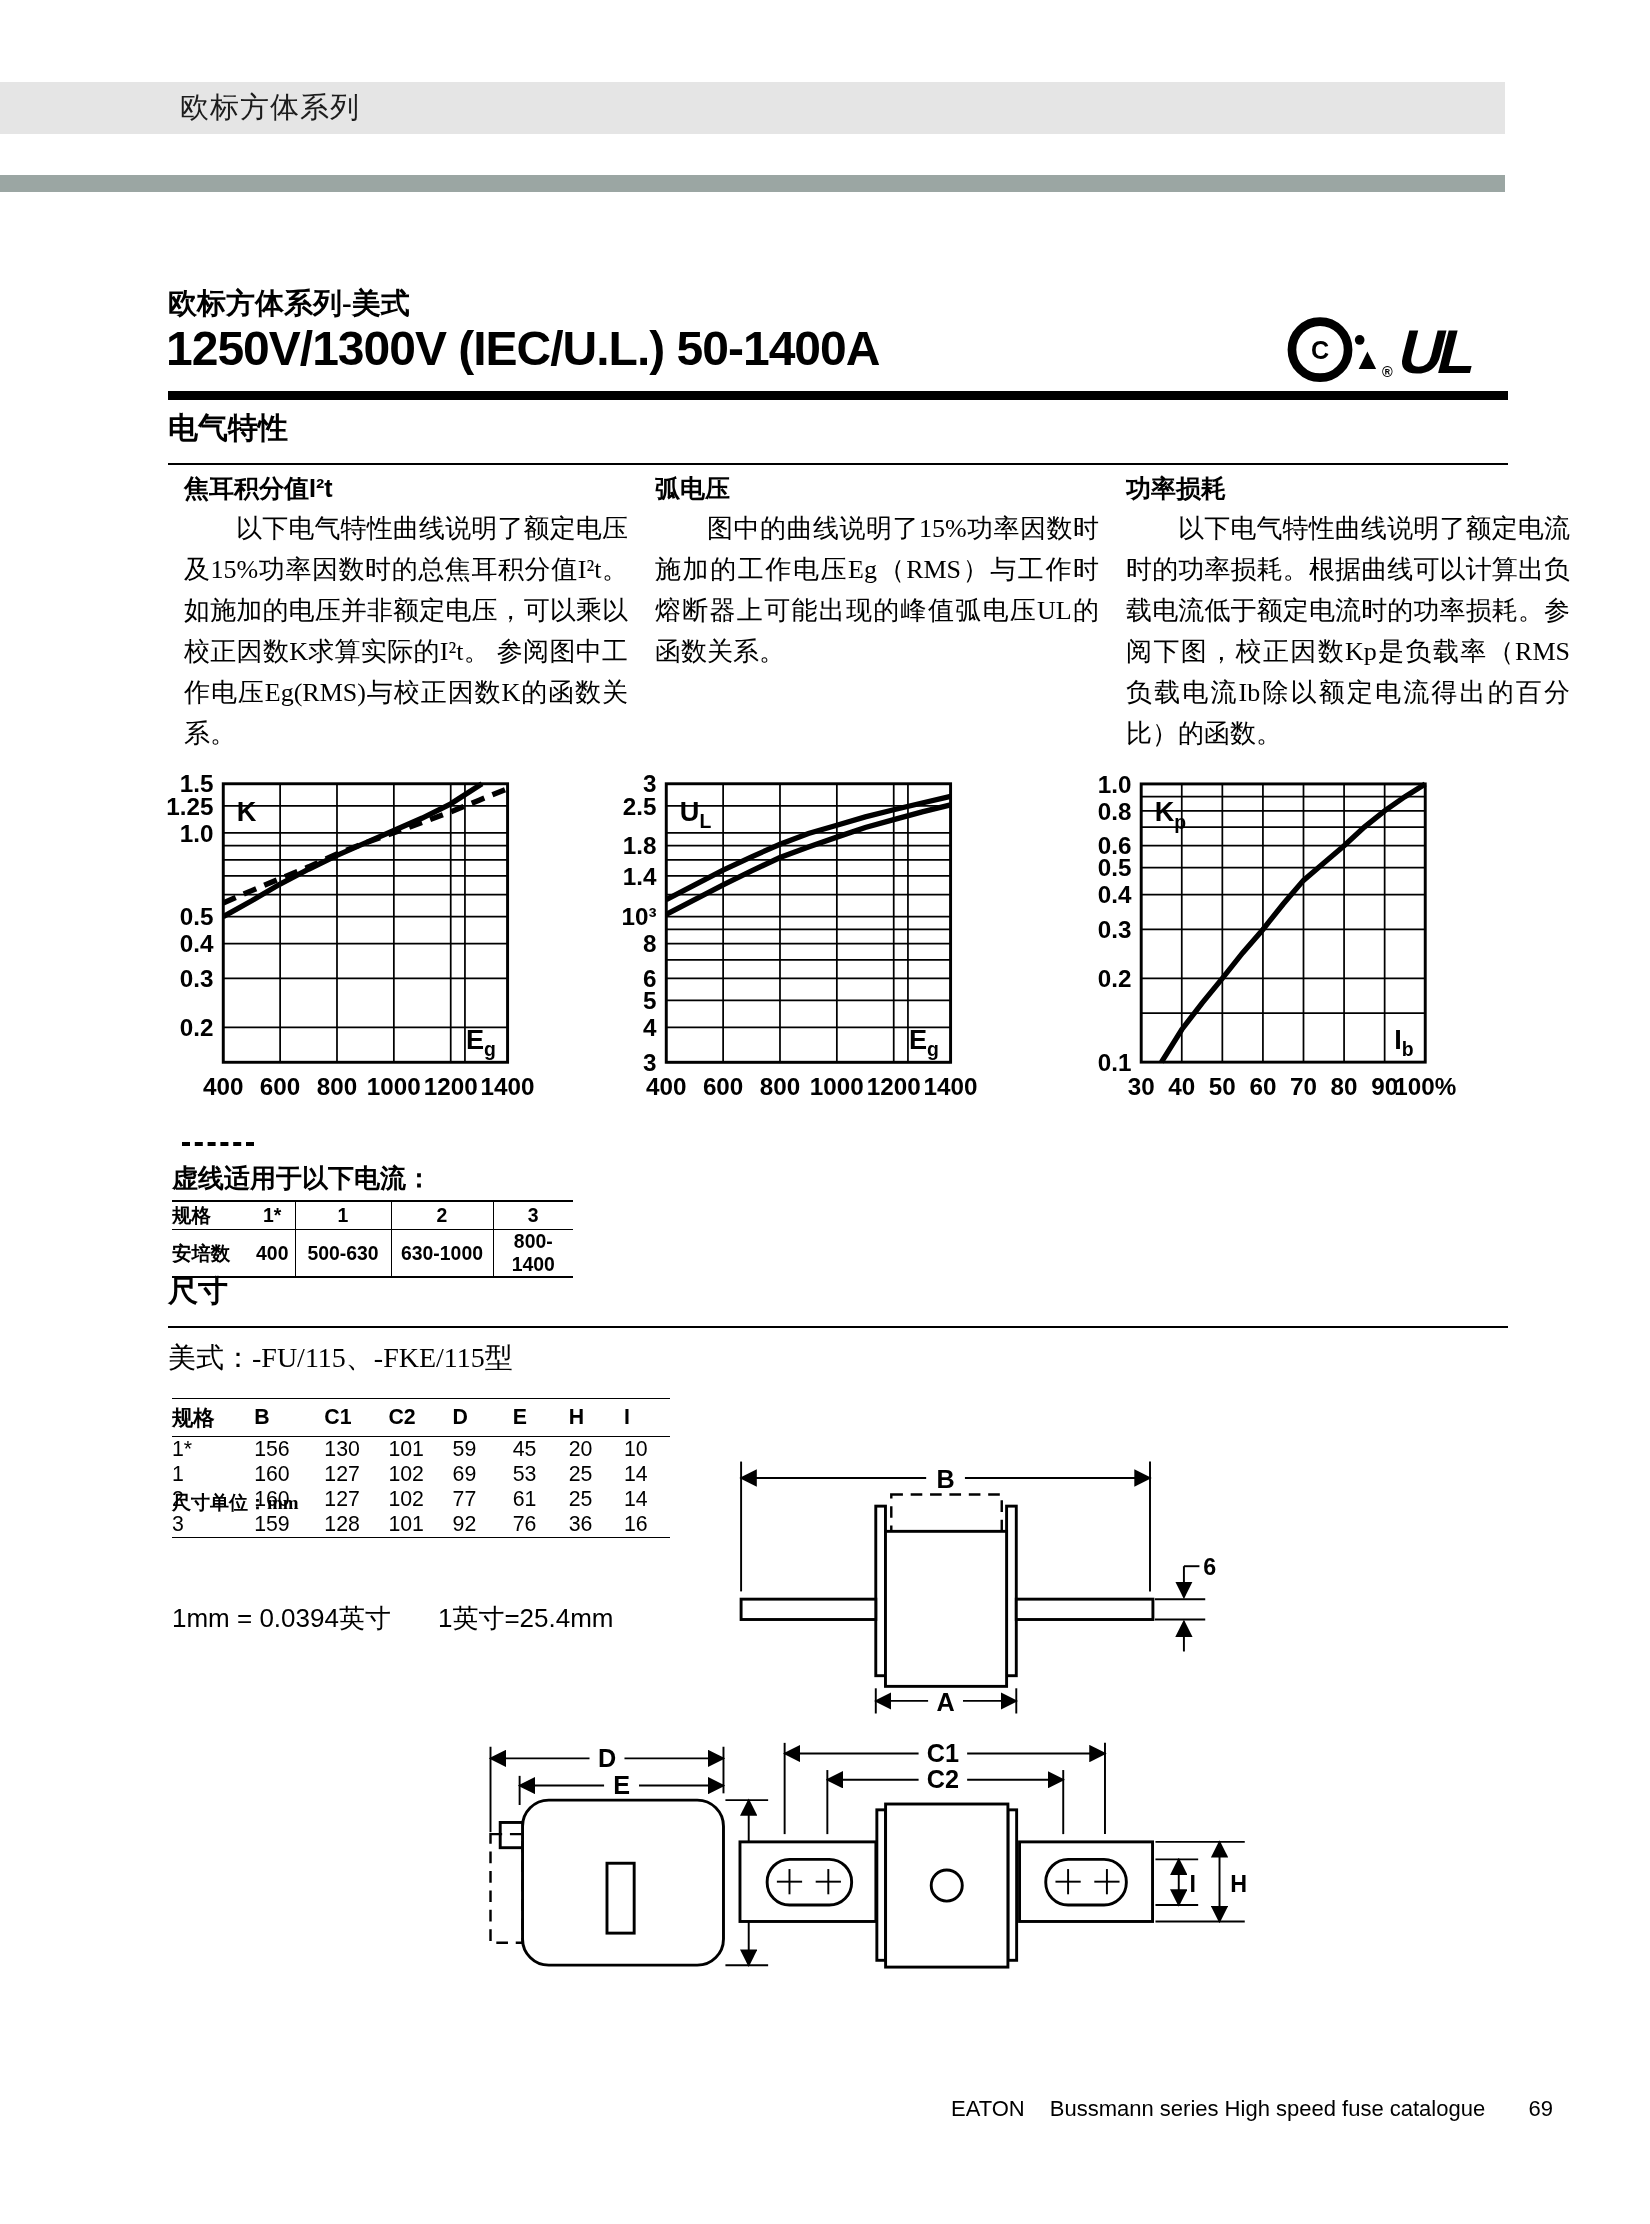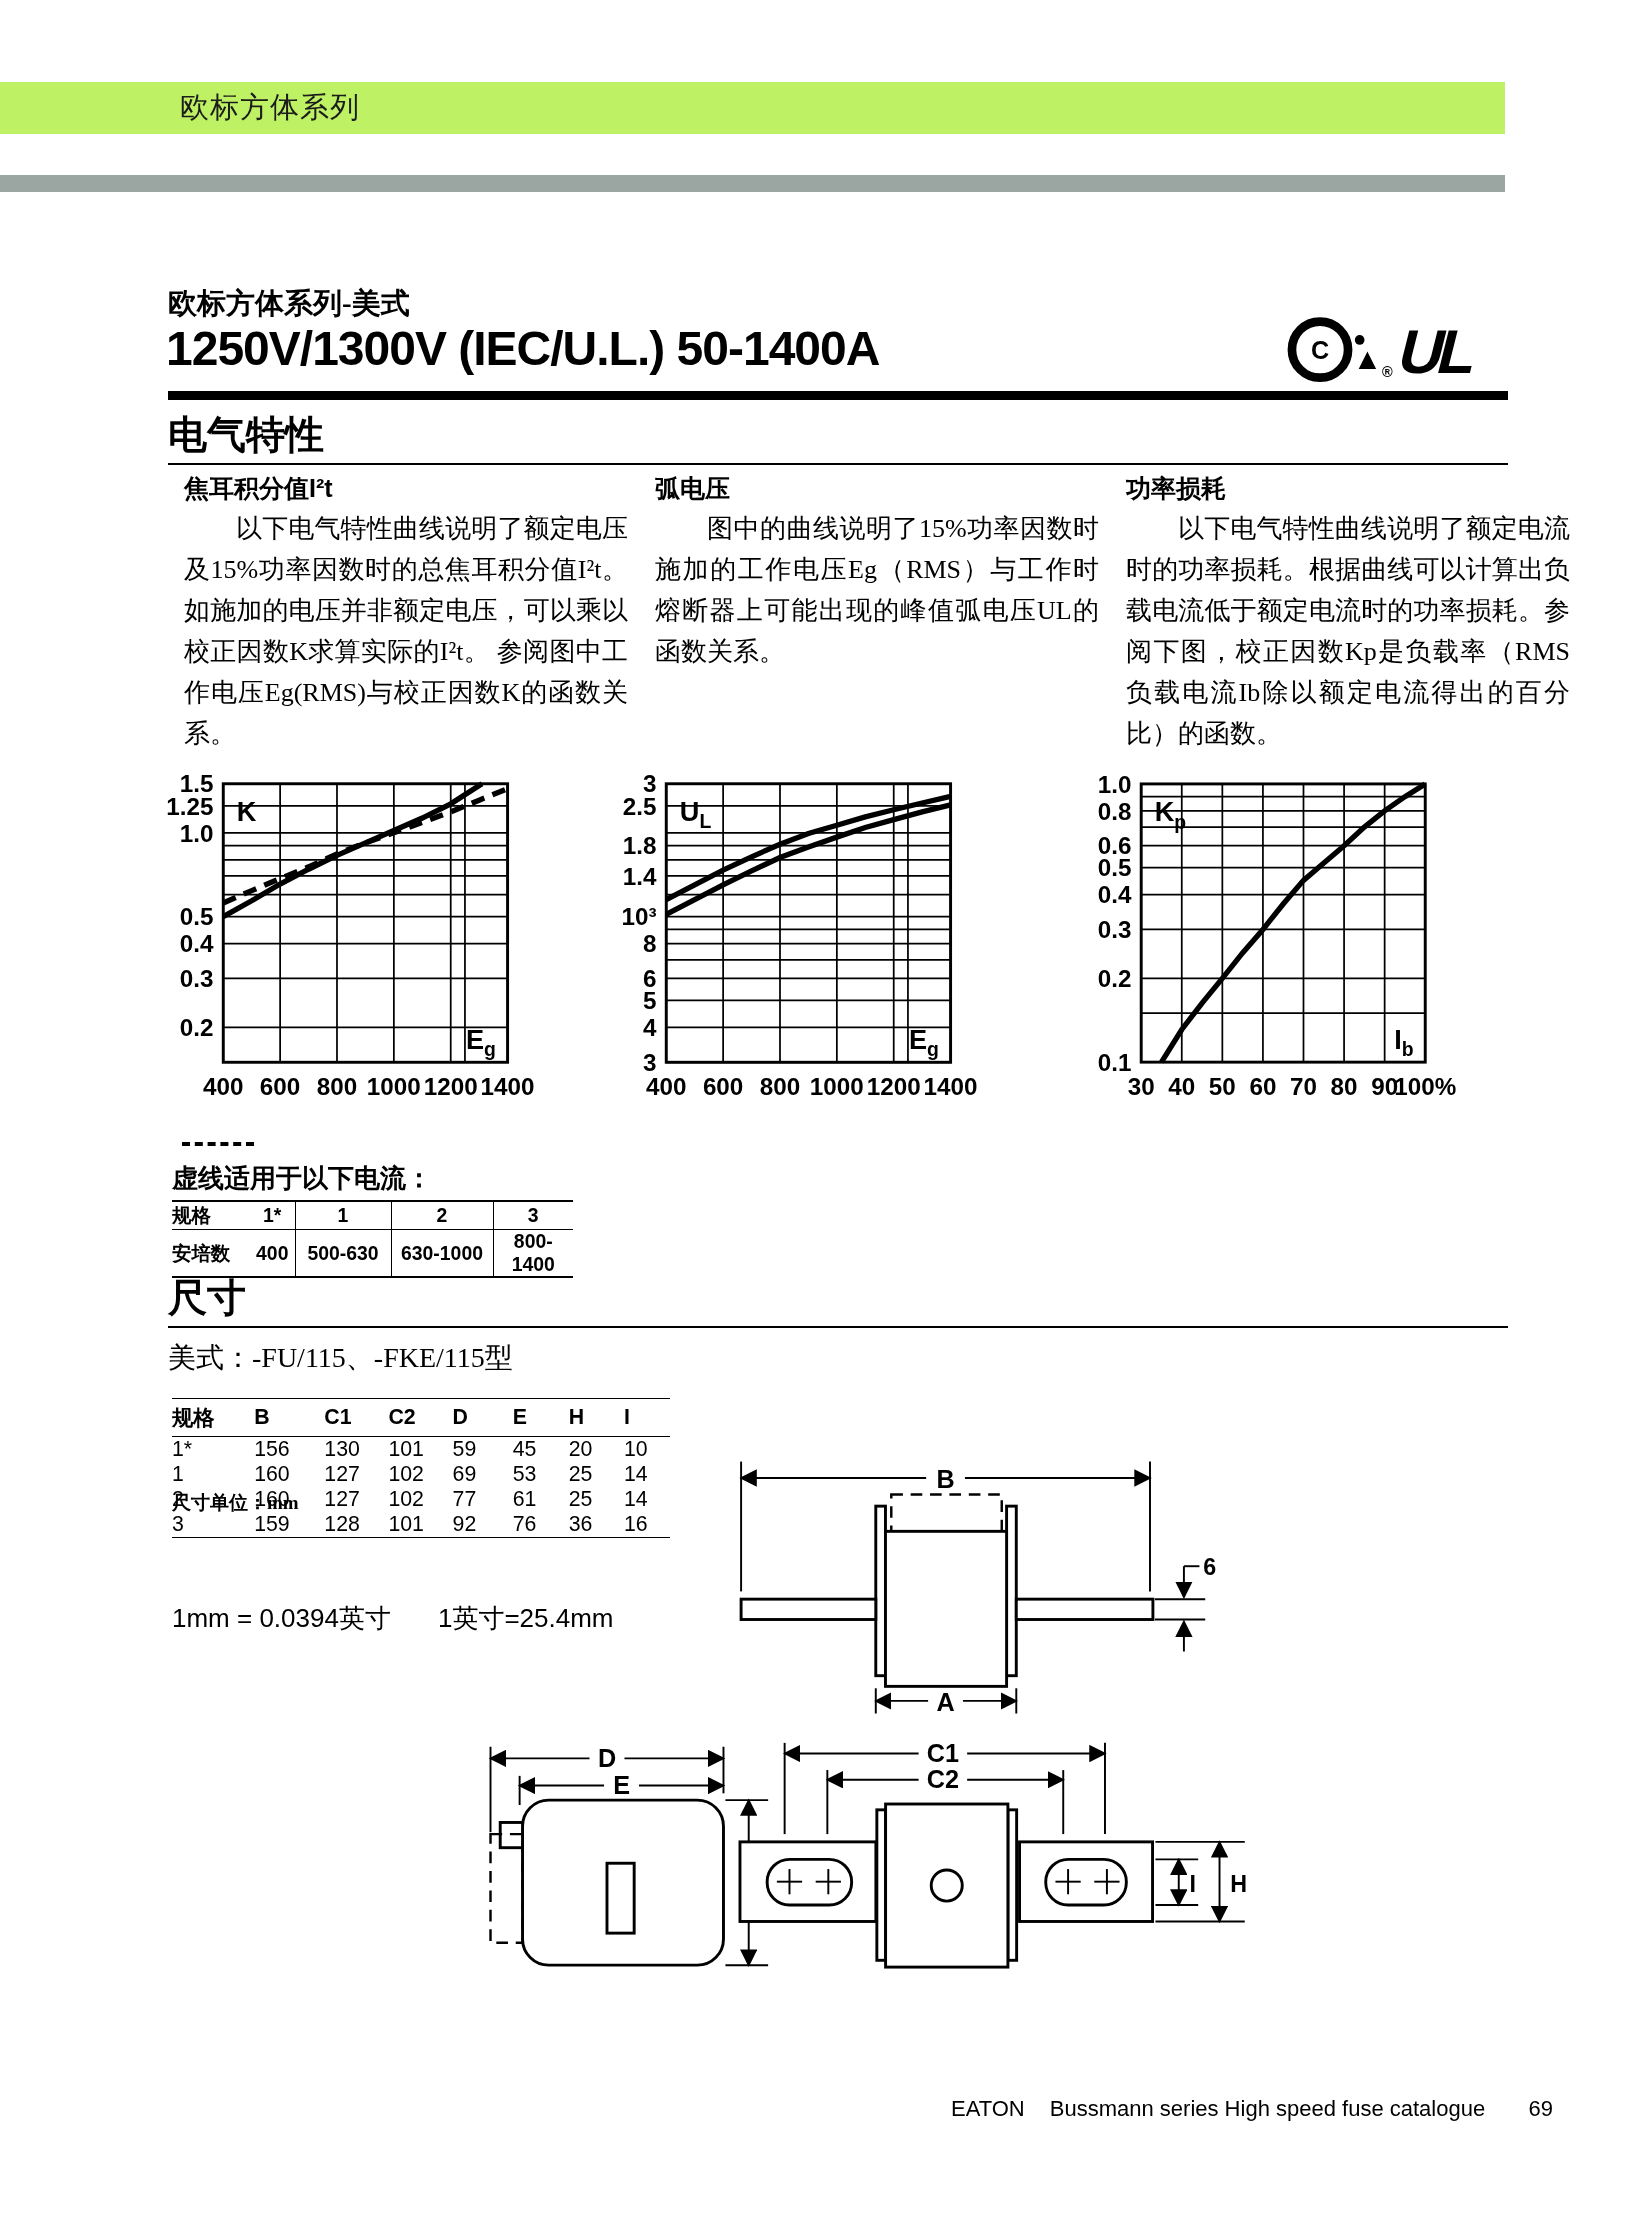--- a/index.html
+++ b/index.html
@@ -1,31 +1,31 @@
 <!DOCTYPE html>
 <html><head>
 <meta charset="utf-8">
 <style>
   html,body{margin:0;padding:0;background:#fff;}
   .page{position:relative;width:1651px;height:2224px;background:#fff;overflow:hidden;
         font-family:"Liberation Serif","DejaVu Serif",serif;color:#000;}
   .abs{position:absolute;}
 
   
-  .banner{left:0;top:82px;width:1505px;height:52px;background:#bef264;display:flex;align-items:center;}
+  .banner{left:0;top:82px;width:1505px;height:52px;background:#e5e5e5;display:flex;align-items:center;}
   .banner-text{margin-left:180px;font-family:"Liberation Sans","DejaVu Sans",sans-serif;
                font-size:29px;color:#1c1c1c;letter-spacing:1px;}
   .graybar{left:0;top:175px;width:1505px;height:16.5px;background:#9ba6a3;}
 
   
   .subtitle{left:168px;top:284px;font-size:29px;font-weight:bold;}
   .main-title{left:166px;top:321px;font-family:"Liberation Sans","DejaVu Sans",sans-serif;
               font-size:48px;font-weight:bold;letter-spacing:-1px;}
   .blackbar{left:168px;top:391px;width:1340px;height:8.7px;background:#000;}
-  .section-head{font-family:Liberation Sans, sans-serif;font-size:39px;font-weight:bold;}
+  .section-head{font-family:Liberation Sans, sans-serif;font-size:30px;font-weight:bold;}
   .rule{height:1.9px;background:#000;}
 
   
   .col{width:444px;}
   .col-head{font-family:"Liberation Sans","DejaVu Sans",sans-serif;font-size:25px;font-weight:bold;}
   .col-body{margin-top:3px;font-size:26px;line-height:41px;text-align:justify;text-indent:2em;}
 
   
   svg.chart{position:absolute;overflow:visible;}
   svg.chart text.tick{font:bold 25px "Liberation Sans","DejaVu Sans",sans-serif;fill:#000;}

